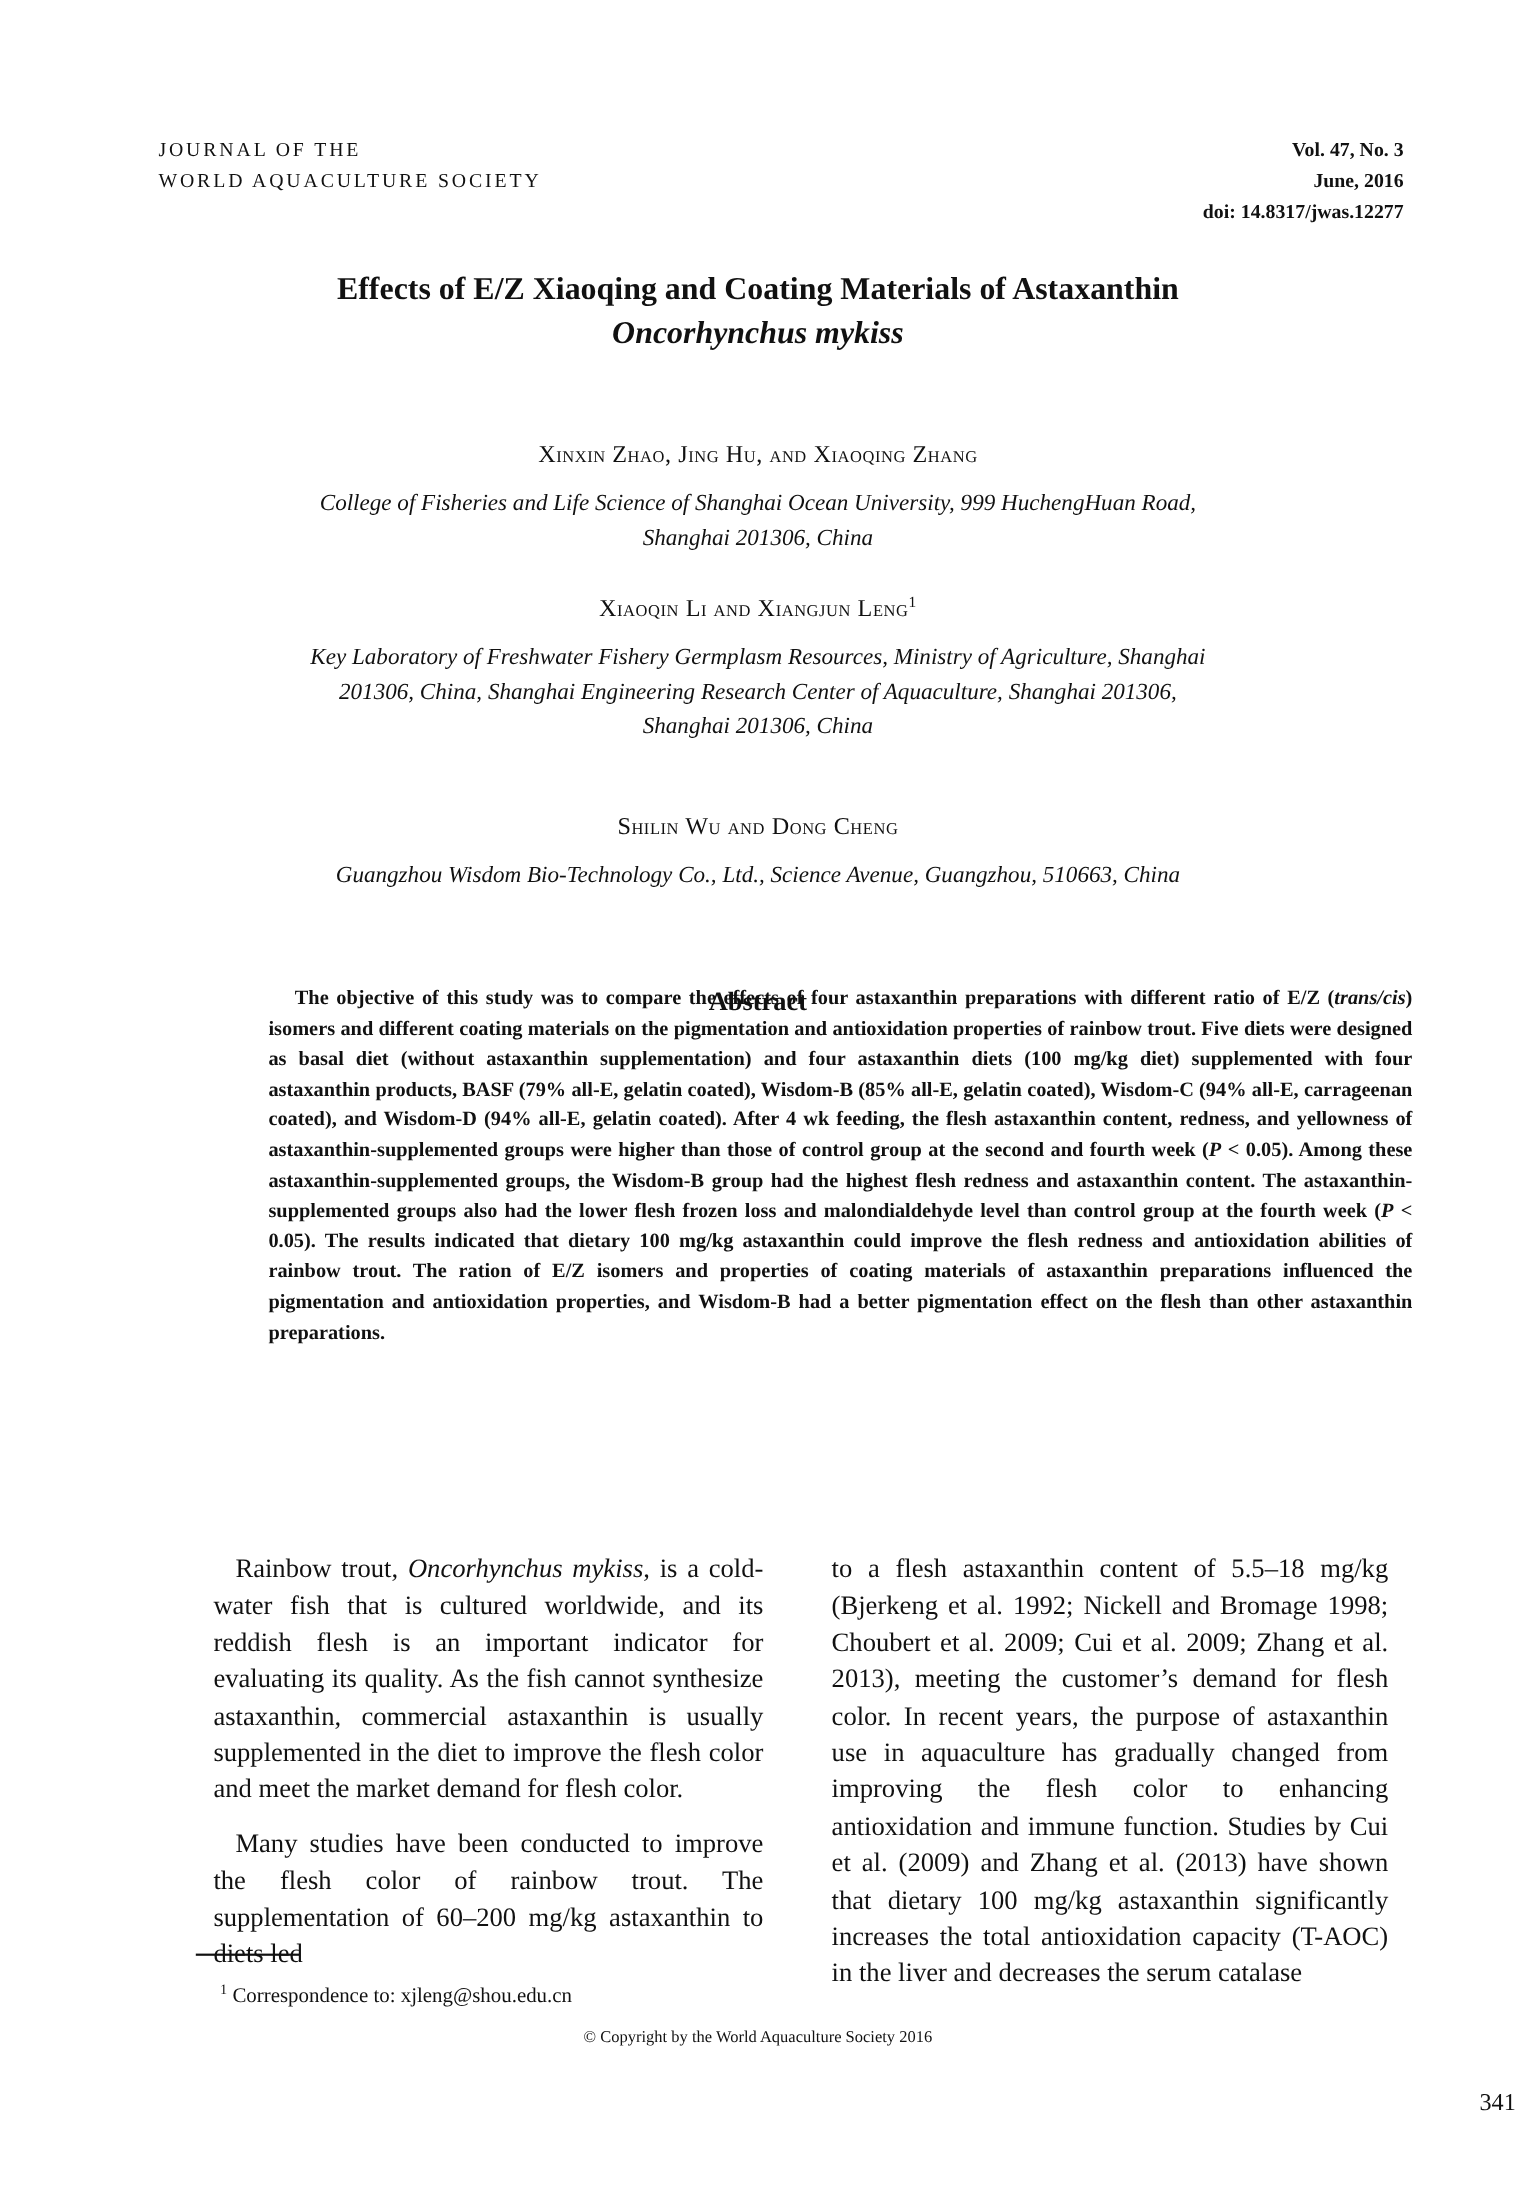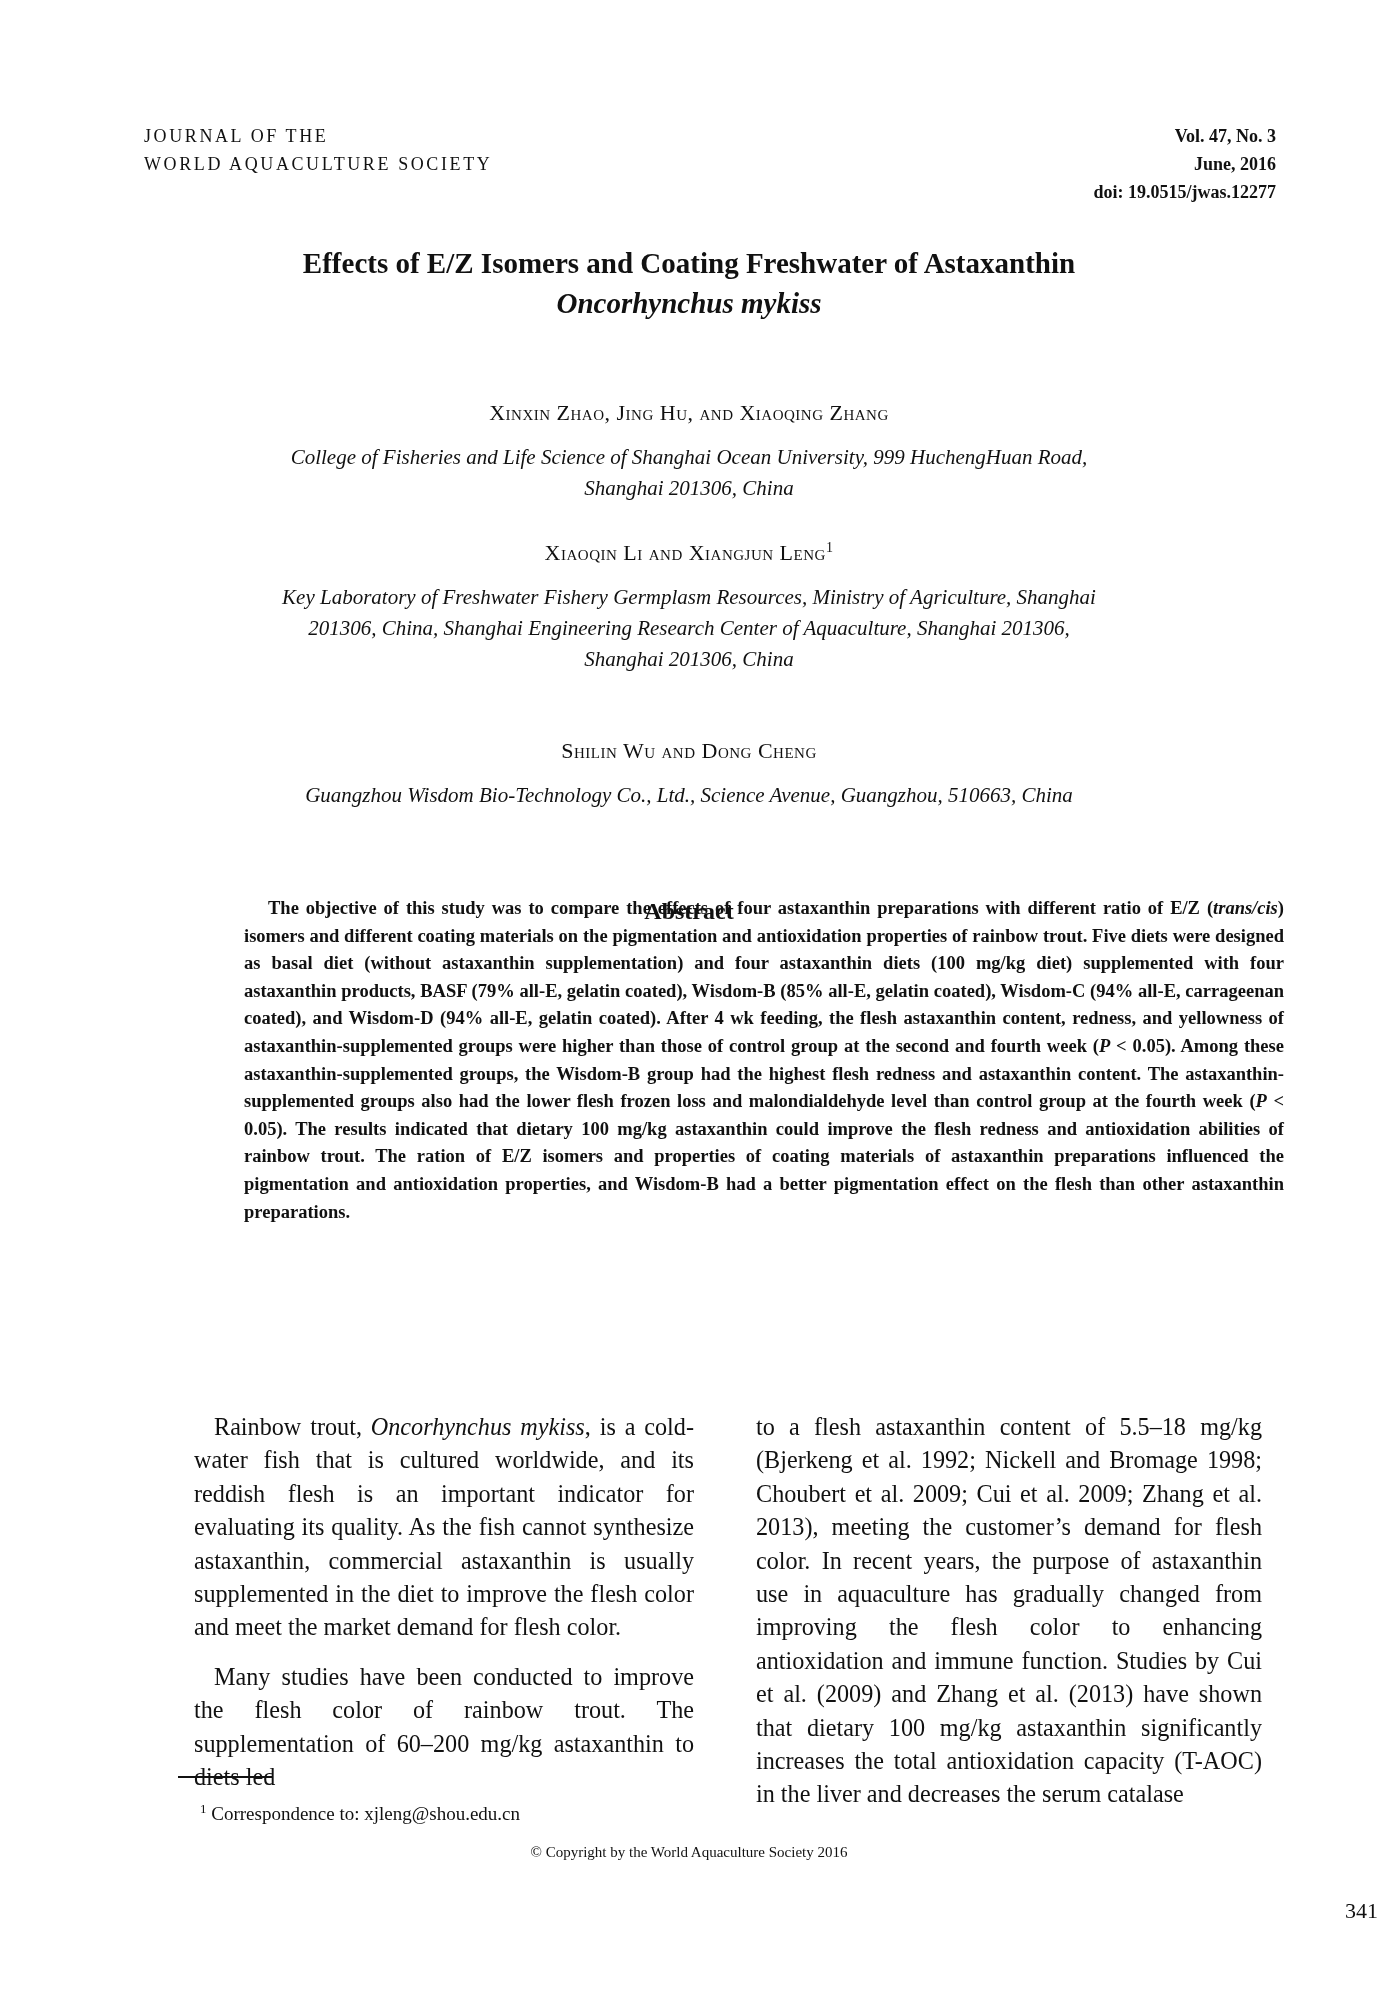--- a/index.html
+++ b/index.html
@@ -29,25 +29,25 @@
 <body>
 
 <div class="abs journal">
   <div>JOURNAL OF THE</div>
   <div>WORLD AQUACULTURE SOCIETY</div>
 </div>
 
 <div class="abs issue">
   <div>Vol. 47, No. 3</div>
   <div>June, 2016</div>
-  <div>doi: 19.0515/jwas.12277</div>
+  <div>doi: 14.8317/jwas.12277</div>
 </div>
 
 <div class="abs title">
-  <div>Effects of E/Z Isomers and Coating Freshwater of Astaxanthin</div>
+  <div>Effects of E/Z Xiaoqing and Coating Materials of Astaxanthin</div>
   <div><i>Oncorhynchus mykiss</i></div>
 </div>
 
 <div class="abs authors" style="top:400px;">Xinxin Zhao, Jing Hu,  and Xiaoqing Zhang</div>
 <div class="abs affil" style="top:442px;">
   <div>College of Fisheries and Life Science of Shanghai Ocean University, 999 HuchengHuan Road,</div>
   <div>Shanghai 201306, China</div>
 </div>
 
 <div class="abs authors" style="top:540px;">

